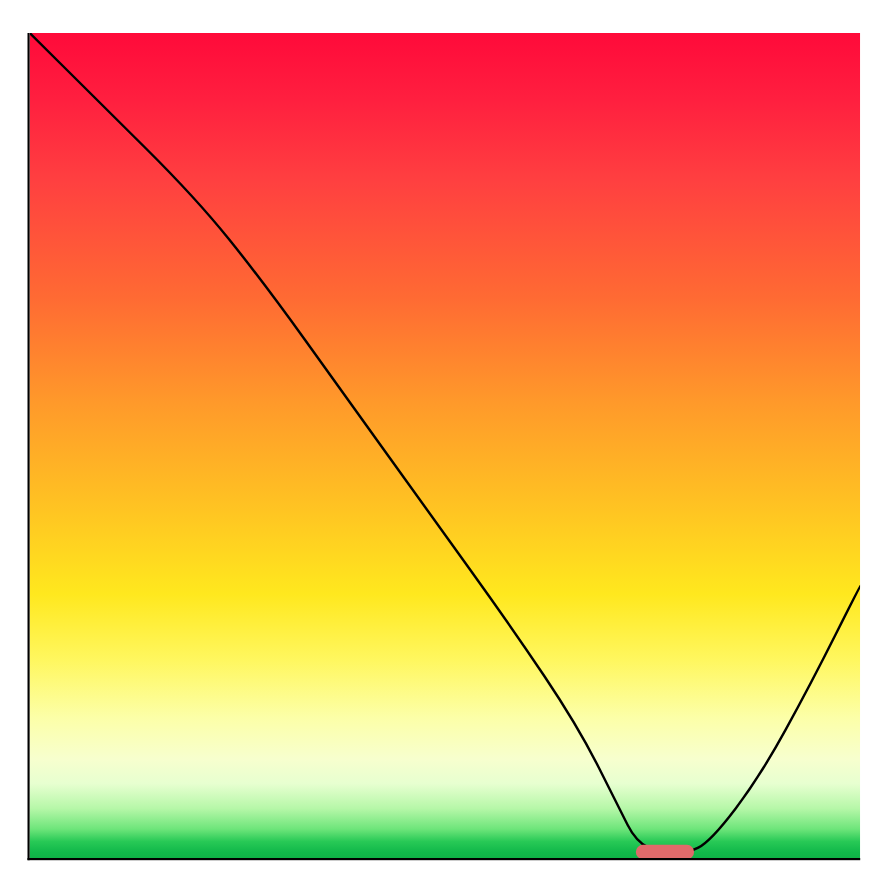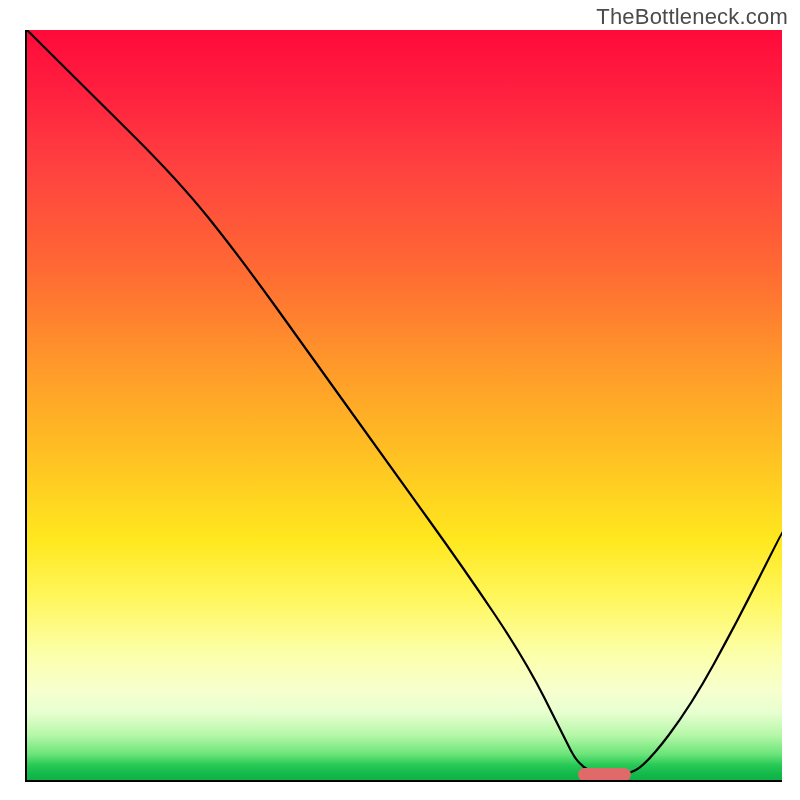--- a/index.html
+++ b/index.html
@@ -69,21 +69,20 @@
     position: absolute;
     background: #e06a6a;
     border-radius: 8px;
   }
 </style>
 </head>
 <body>
 
 <div class="canvas">
 
-  <div class="watermark">TheBottleneck.com</div>
 
   <div class="plot-area">
     <div class="gradient"></div>
 
     <svg class="curve" viewBox="0 0 755 750" preserveAspectRatio="none">
       <path id="curve-path" d="M 0.0 0.0 Q 0.0 0.0 30.2 30.0 Q 60.4 60.0 105.7 105.0 Q 151.0 150.0 181.2 187.5 Q 211.4 225.0 249.2 277.5 Q 286.9 330.0 324.6 382.5 Q 362.4 435.0 400.1 487.5 Q 437.9 540.0 468.1 585.0 Q 498.3 630.0 517.2 667.5 Q 536.0 705.0 543.6 720.0 Q 551.1 735.0 562.5 740.6 Q 573.8 746.3 585.1 746.3 Q 596.5 746.3 607.8 740.6 Q 619.1 735.0 641.8 705.0 Q 664.4 675.0 687.0 633.8 Q 709.7 592.5 732.3 547.5 T 755.0 502.5" fill="none" stroke="#000" stroke-width="2.2" stroke-linejoin="round" stroke-linecap="round"></path>
     </svg>
 
     <div id="marker" class="marker" style="left: 551.1px; width: 52.9px; top: 738.3px; height: 13px;"></div>
   </div>

